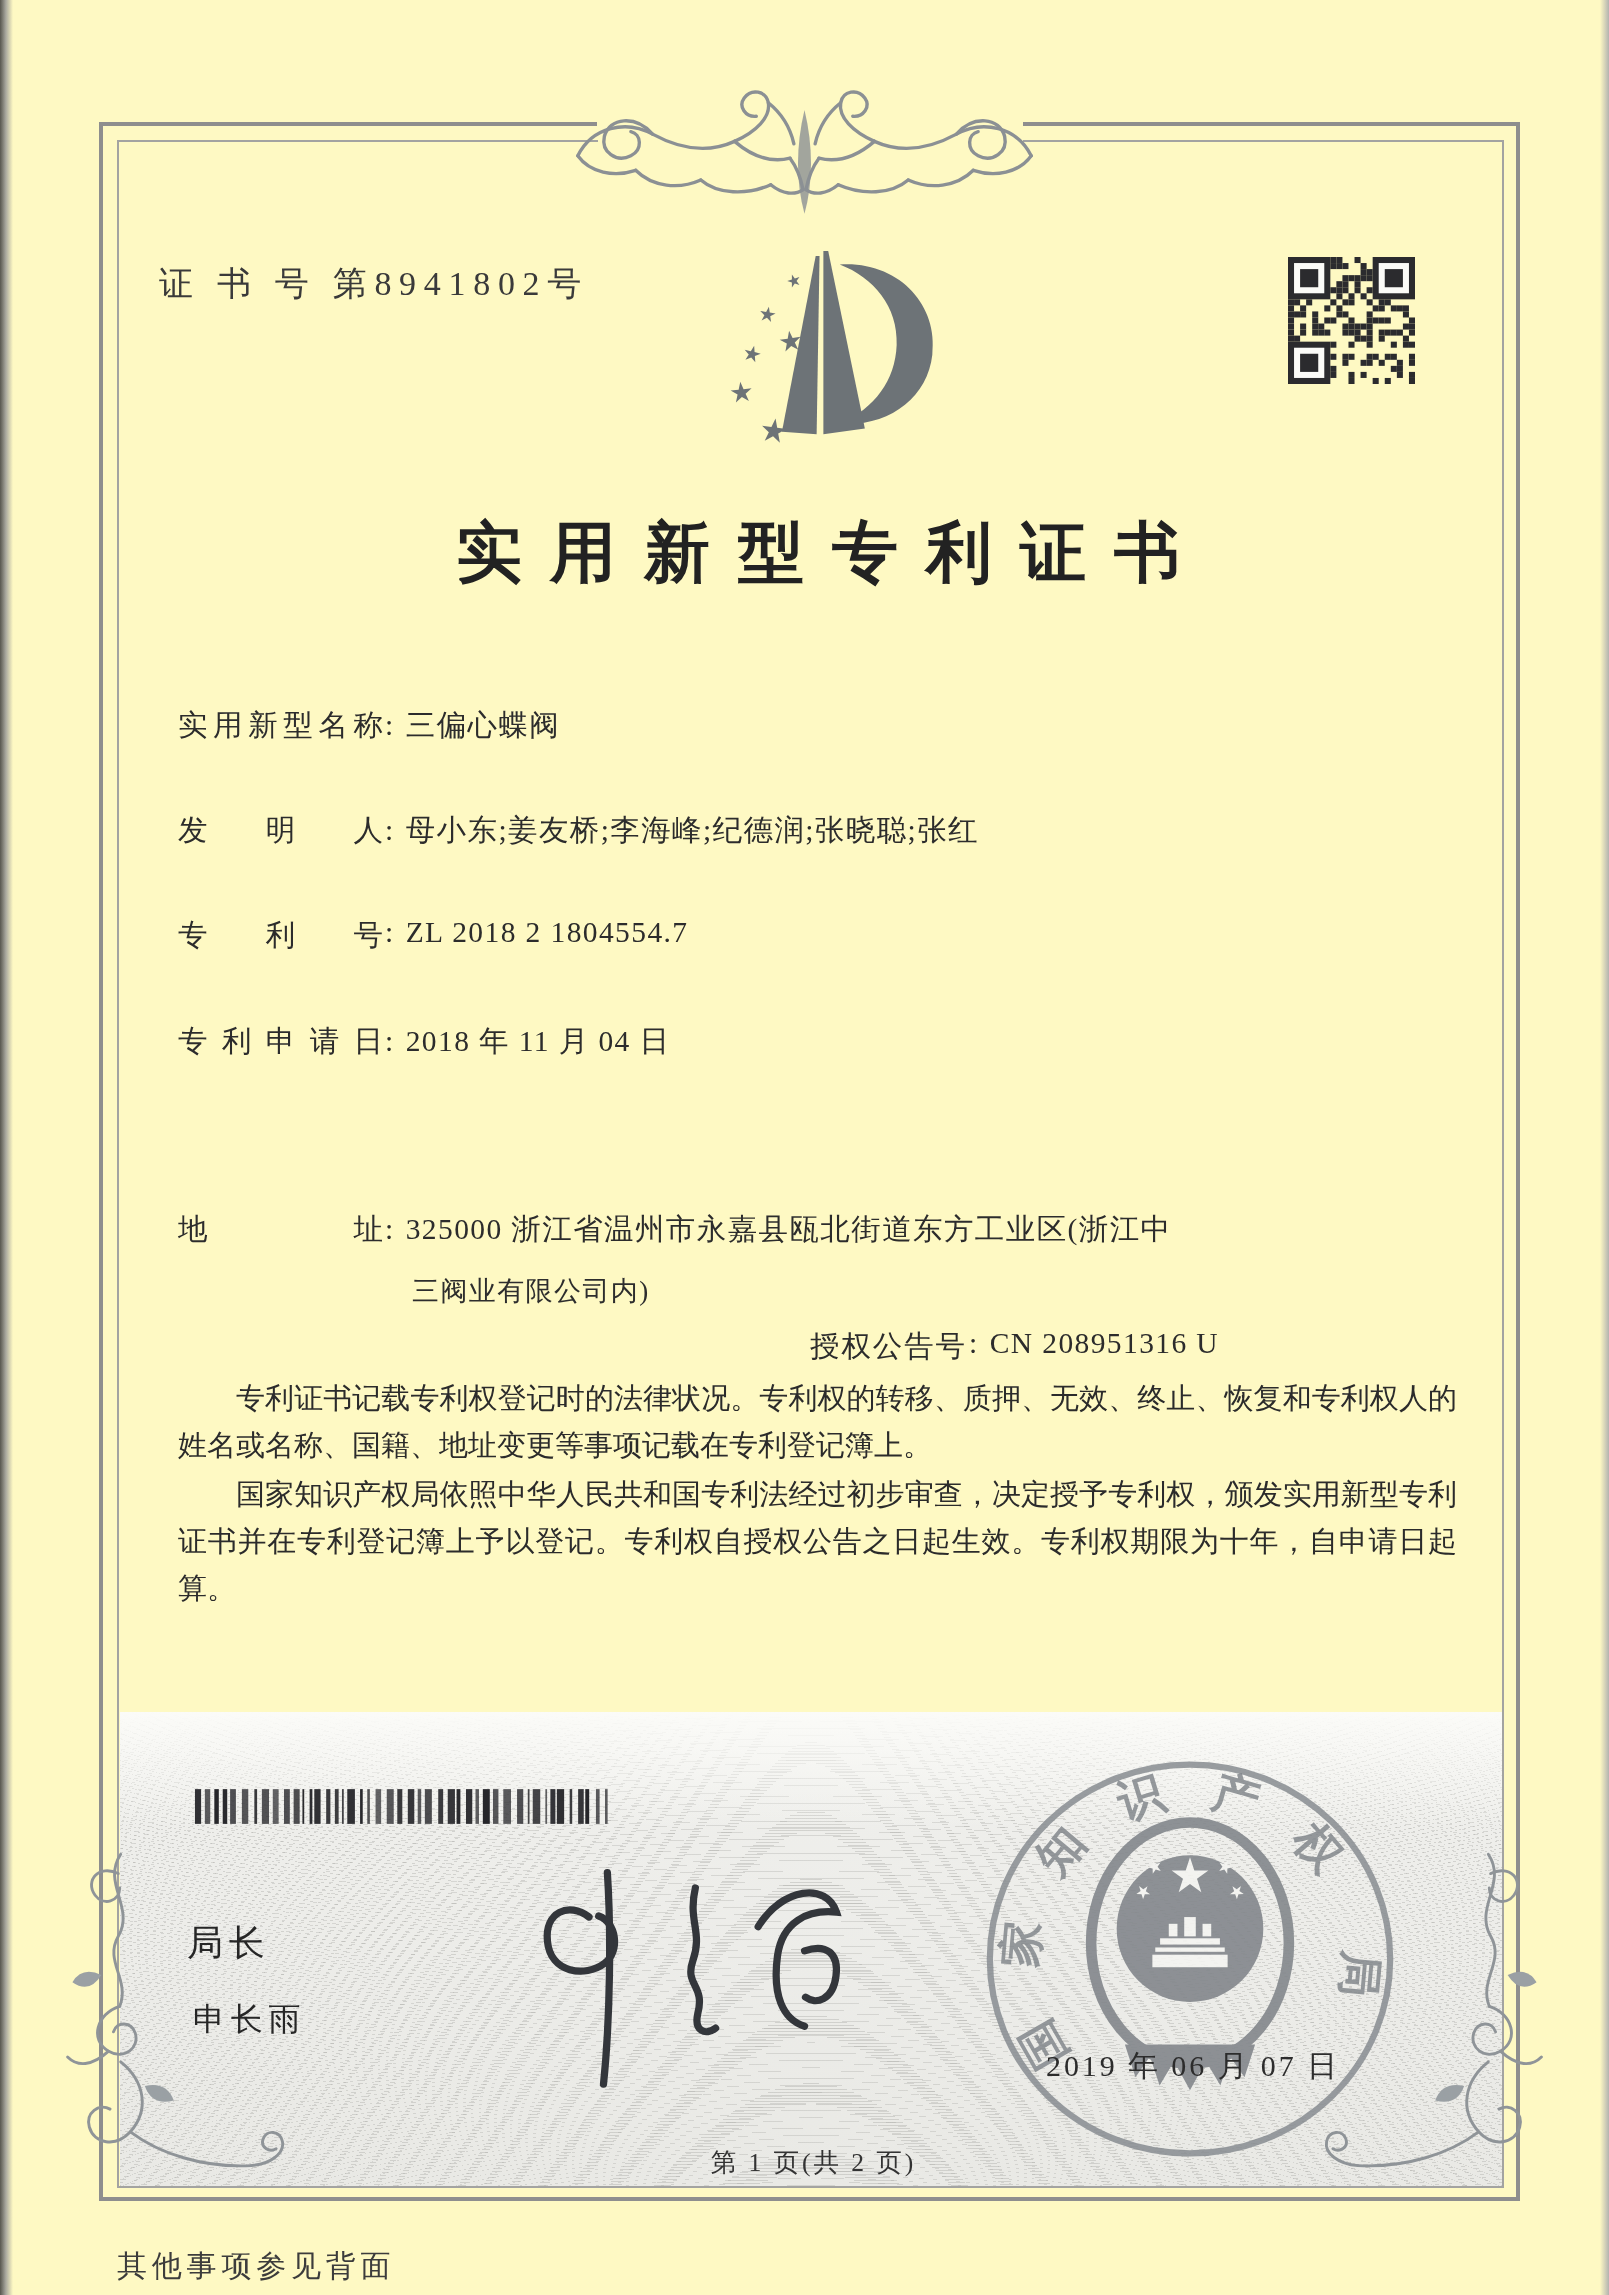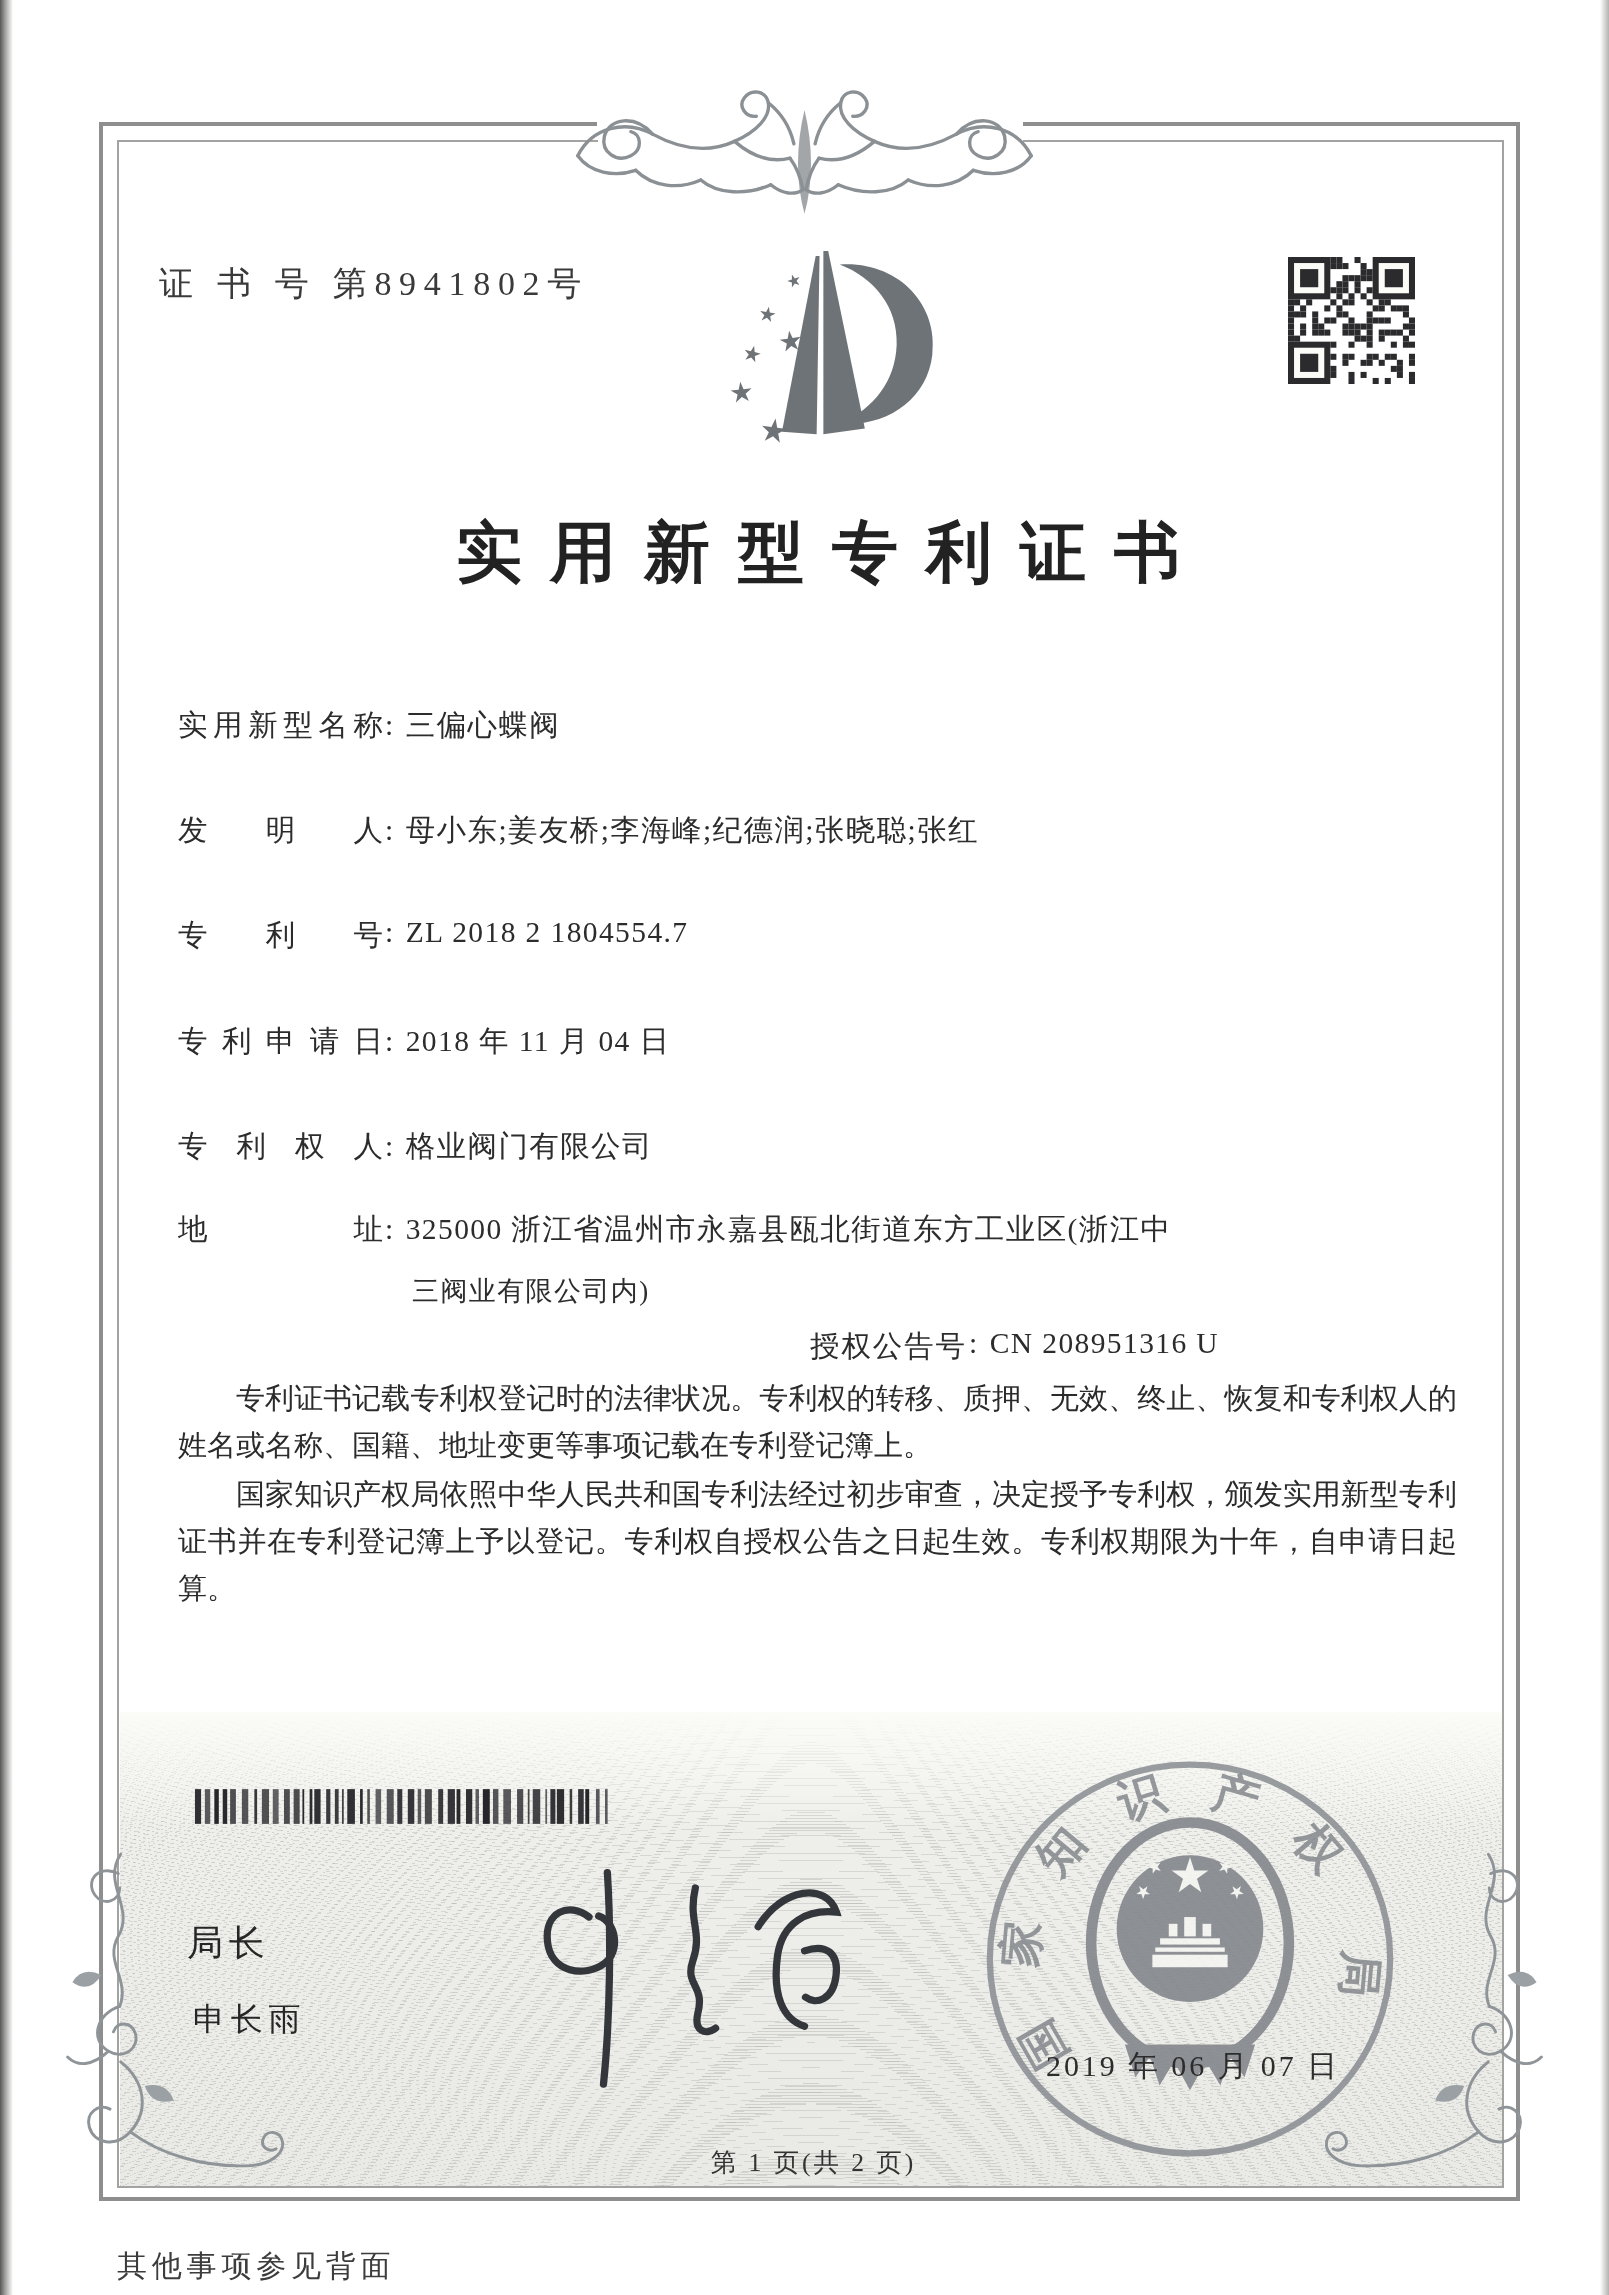--- a/index.html
+++ b/index.html
@@ -1,16 +1,16 @@
 <!DOCTYPE html>
 <html style="font-size:7.7px"><head>
 <meta charset="utf-8">
 <style>
   html,body{margin:0;padding:0;background:#e8e8e6;}
-  .page{position:relative;width:1609px;height:2295px;background:#ffffff;overflow:hidden;
+  .page{position:relative;width:1609px;height:2295px;background:#fef9c3;overflow:hidden;
         font-family:"Liberation Serif","DejaVu Serif",serif;color:#2d2d2d;}
   
   .edge-left{position:absolute;left:0;top:0;width:12.6px;height:100%;
      background:linear-gradient(90deg,#3a3a3a 0,#9a9a98 45%,rgba(250,250,248,0) 100%);opacity:.85;}
   .edge-right{position:absolute;right:0;top:0;width:8.7px;height:100%;
      background:linear-gradient(270deg,#b3b3b0 0,rgba(250,250,248,0) 100%);}
   
   .fl{position:absolute;background:#8e8e8e;}
   .fl.thin{background:#a3a3a1;}
   
@@ -270,23 +270,20 @@
   </div>
   <div class="row" style="top:811px">
     <span class="flabel">发明人</span><span class="colon">:</span><span class="fvalue">母小东;姜友桥;李海峰;纪德润;张晓聪;张红</span>
   </div>
   <div class="row" style="top:916px">
     <span class="flabel">专利号</span><span class="colon">:</span><span class="fvalue">ZL 2018 2 1804554.7</span>
   </div>
   <div class="row" style="top:1022px">
     <span class="flabel">专利申请日</span><span class="colon">:</span><span class="fvalue">2018 年 11 月 04 日</span>
   </div>
-  <div class="row" style="top:1127px">
-    <span class="flabel">专利权人</span><span class="colon">:</span><span class="fvalue">格业阀门有限公司</span>
-  </div>
   <div class="row" style="top:1210px">
     <span class="flabel">地址</span><span class="colon">:</span><span class="fvalue">325000 浙江省温州市永嘉县瓯北街道东方工业区(浙江中</span>
   </div>
   <div class="addr2">三阀业有限公司内)</div>
 
   <div class="row grant-right" style="top:1327px">
     <span class="flabel">授权公告号</span><span class="colon">:</span><span class="fvalue">CN 208951316 U</span>
   </div>
 
   <div class="paras">

